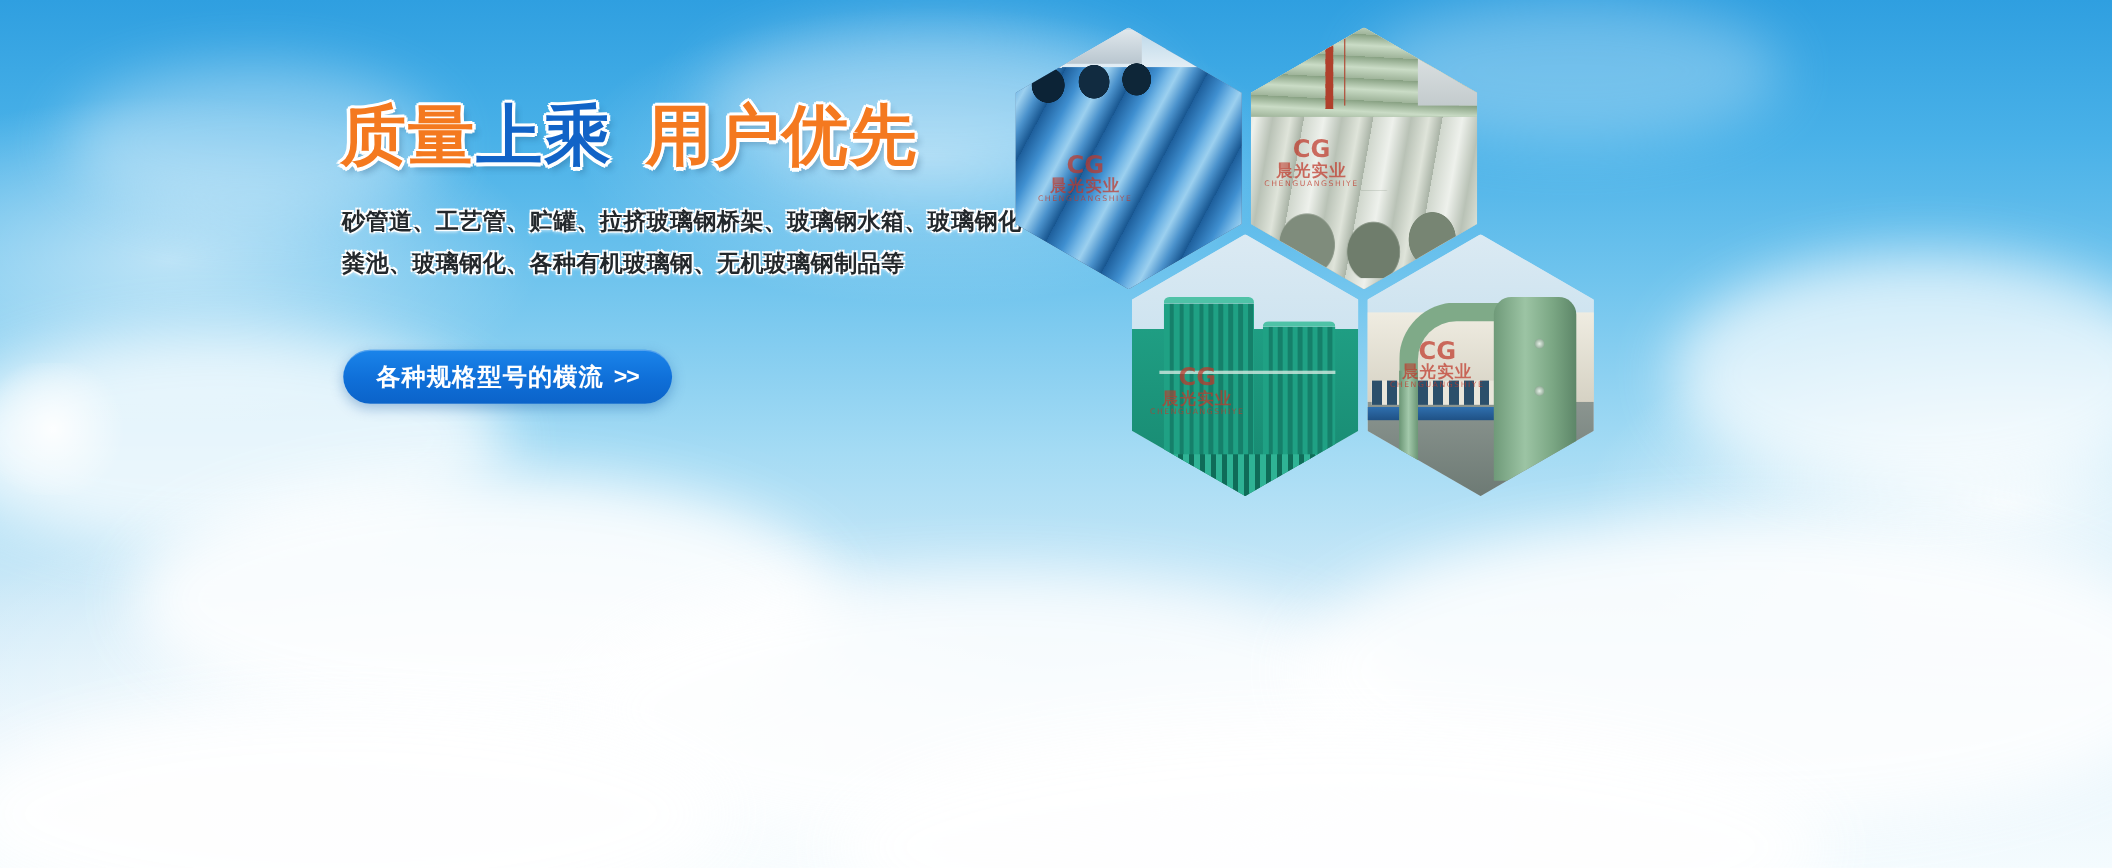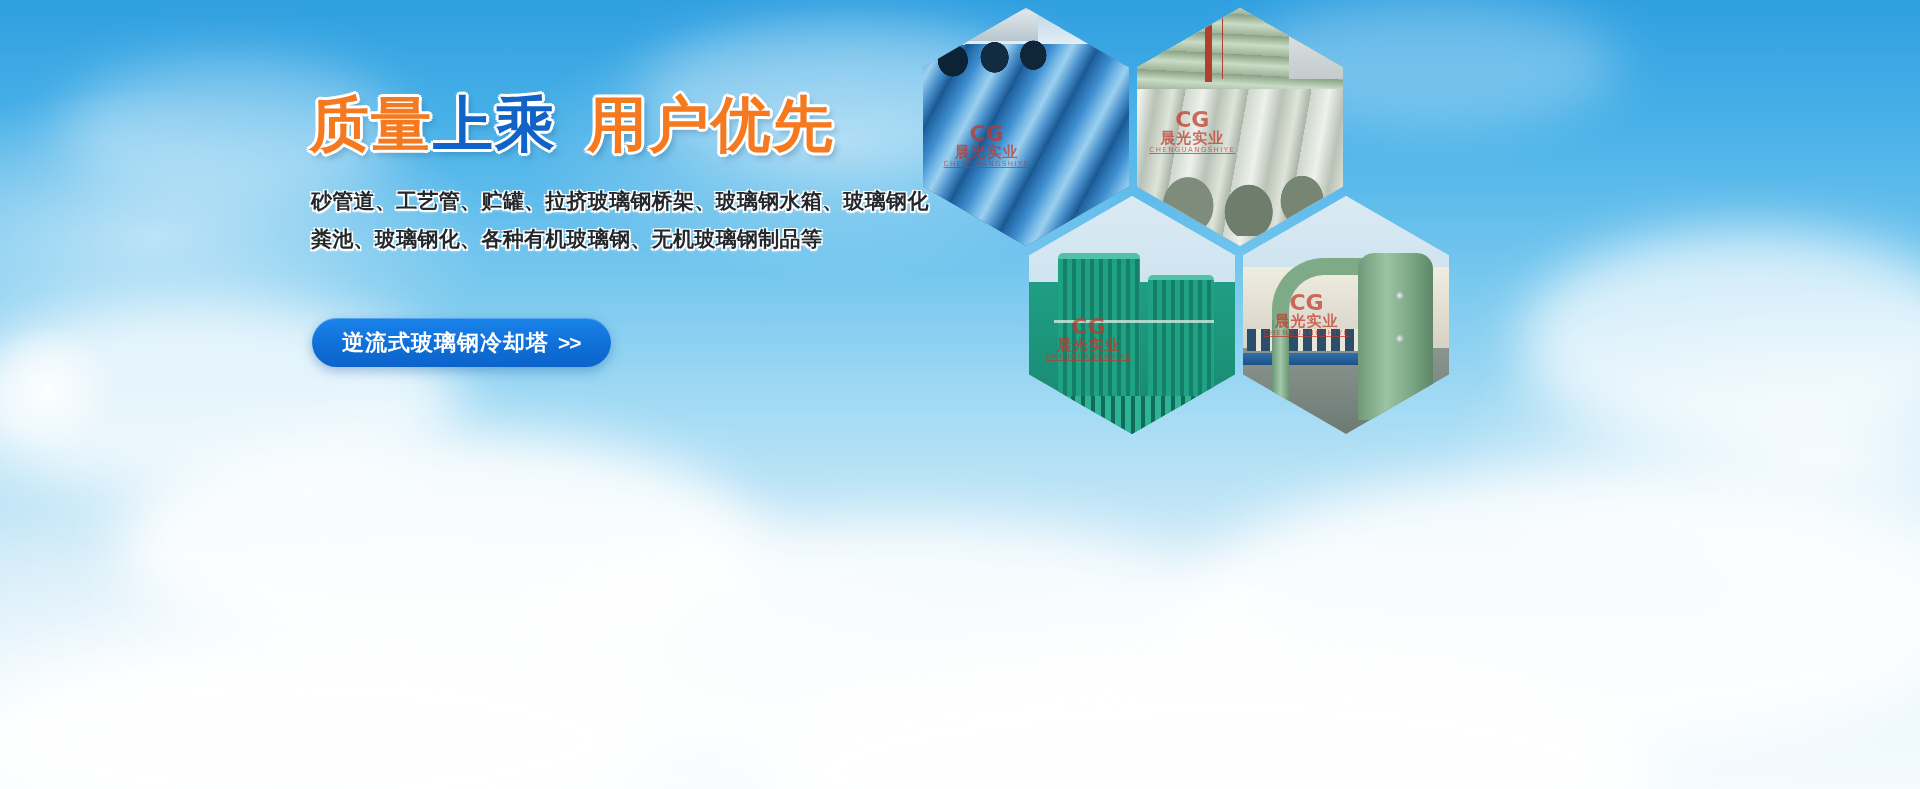--- a/index.html
+++ b/index.html
@@ -73,21 +73,21 @@
     box-shadow:0 4px 12px rgba(12,80,160,.35), inset 0 1px 0 rgba(255,255,255,.25);
     cursor:pointer;border:none;
   }
   .cta-label{
     color:#fff;font-size:22px;font-weight:bold;letter-spacing:1px;white-space:nowrap;
     font-family:"DejaVu Sans","Liberation Sans",sans-serif;
   }
   .cta-arrow{color:#fff;font-size:21px;font-weight:bold;margin-left:9px;letter-spacing:-1px;}
 
   
-  .collage{position:absolute;left:905px;top:0;width:540px;height:420px;}
+  .collage{position:absolute;left:905px;top:17px;width:540px;height:420px;}
   .hex{
     position:absolute;width:200px;height:230px;overflow:hidden;
     clip-path:polygon(50% 0%,100% 25%,100% 75%,50% 100%,0% 75%,0% 25%);
     -webkit-clip-path:polygon(50% 0%,100% 25%,100% 75%,50% 100%,0% 75%,0% 25%);
     background:#cfe4f0;
   }
   .hex .ph{position:absolute;inset:0;}
   .hex-1{left:18px;top:8px;width:206px;height:238px;}
   .hex-2{left:232px;top:8px;width:206px;height:238px;}
   .hex-3{left:124px;top:196px;width:206px;height:238px;}
@@ -204,21 +204,21 @@
   .ph-scrub .port{position:absolute;width:9px;height:9px;border-radius:50%;
     background:radial-gradient(circle,#e7f0e8,#6d8f75);}
 
   
   .wm{
     position:absolute;text-align:center;line-height:1.05;color:#c0392b;opacity:.72;
     font-family:"DejaVu Sans","Liberation Sans",sans-serif;pointer-events:none;
   }
   .wm .wm-mark{font-size:22px;font-weight:bold;}
   .wm .wm-cn{font-size:15px;font-weight:bold;letter-spacing:1px;}
-  .wm .wm-en{font-size:7px;letter-spacing:1.4px;text-decoration:underline;}
+  .wm .wm-en{font-size:7px;letter-spacing:1.4px;}
   .wm-1{left:10%;top:48%;}
   .wm-2{left:6%;top:42%;}
   .wm-3{left:8%;top:50%;}
   .wm-4{left:10%;top:40%;}
 </style>
 </head>
 <body>
 
 <div class="banner">
 
@@ -237,21 +237,21 @@
   <div class="headline">
     <span class="hl-o">质量</span><span class="hl-b">上乘</span><span class="hl-gap"></span><span class="hl-o">用户优先</span>
   </div>
 
   <div class="para">
     <span class="ln">砂管道、工艺管、贮罐、拉挤玻璃钢桥架、玻璃钢水箱、玻璃钢化</span>
     <span class="ln">粪池、玻璃钢化、各种有机玻璃钢、无机玻璃钢制品等</span>
   </div>
 
   <div class="cta">
-    <span class="cta-label">逆流式玻璃钢冷却塔</span>
+    <span class="cta-label">各种规格型号的横流</span>
     <span class="cta-arrow">&gt;&gt;</span>
   </div>
 
   <div class="collage">
 
     <div class="hex hex-1">
       <div class="ph ph-pipes-blue">
         <div class="skyband"></div>
         <div class="bldg"></div>
         <div class="endcaps"></div>

